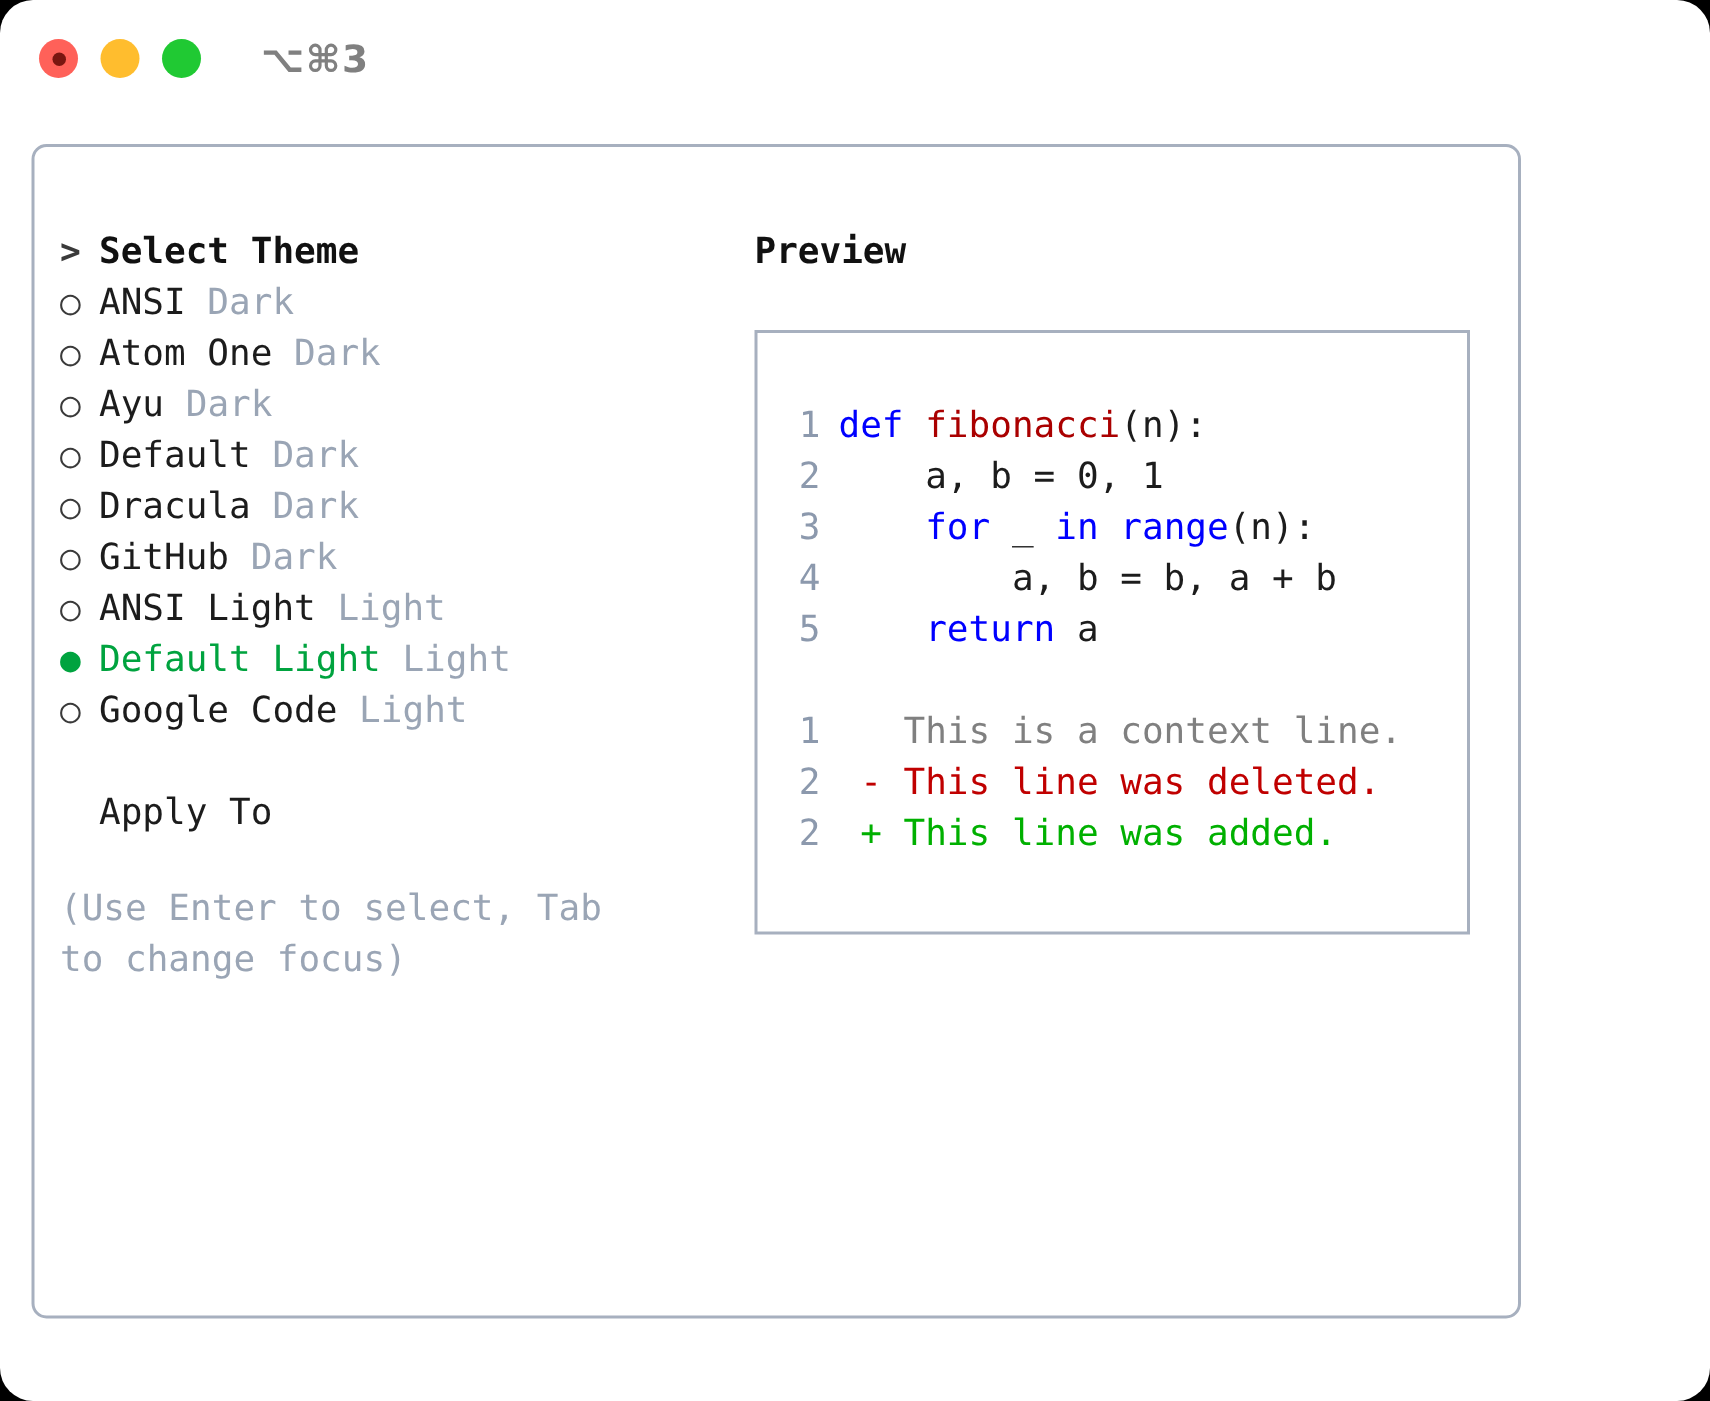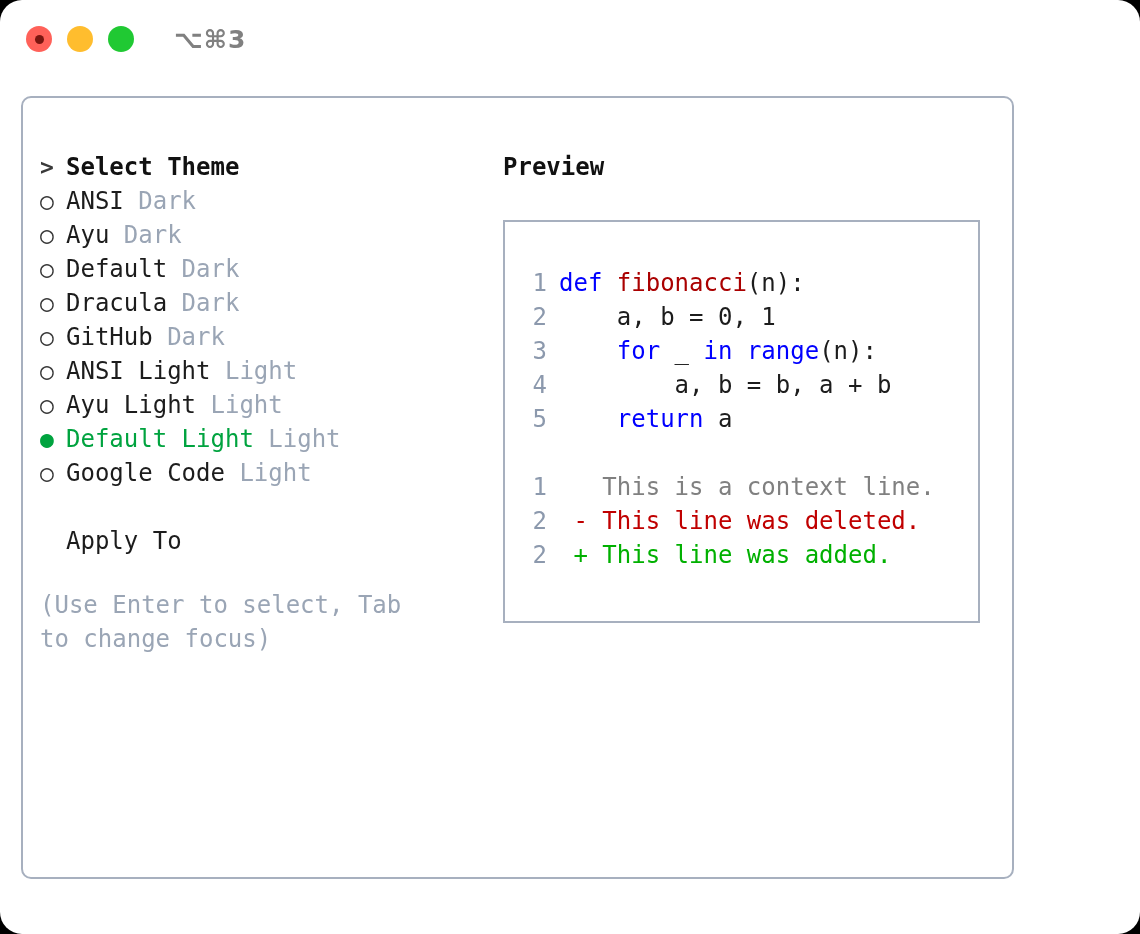--- a/index.html
+++ b/index.html
@@ -190,26 +190,26 @@
     <div id="columns">
 
       <div id="left-col">
 
         <div class="row heading">
           <span class="marker">&gt;</span><span>Select Theme</span>
         </div>
 
         <div id="theme-list">
             <div class="row"><span class="marker">○</span><span class="label">ANSI</span><span class="variant"> Dark</span></div>
+            <div class="row"><span class="marker">○</span><span class="label">Atom One</span><span class="variant"> Dark</span></div>
             <div class="row"><span class="marker">○</span><span class="label">Ayu</span><span class="variant"> Dark</span></div>
             <div class="row"><span class="marker">○</span><span class="label">Default</span><span class="variant"> Dark</span></div>
             <div class="row"><span class="marker">○</span><span class="label">Dracula</span><span class="variant"> Dark</span></div>
             <div class="row"><span class="marker">○</span><span class="label">GitHub</span><span class="variant"> Dark</span></div>
             <div class="row"><span class="marker">○</span><span class="label">ANSI Light</span><span class="variant"> Light</span></div>
-            <div class="row"><span class="marker">○</span><span class="label">Ayu Light</span><span class="variant"> Light</span></div>
             <div class="row selected"><span class="marker selected">●</span><span class="label">Default Light</span><span class="variant"> Light</span></div>
             <div class="row"><span class="marker">○</span><span class="label">Google Code</span><span class="variant"> Light</span></div>
           </div>
 
         <div class="spacer-row"></div>
 
         <div class="row" id="apply-header">Apply To</div>
 
 
         <div id="hint">(Use Enter to select, Tab to change focus)</div>

